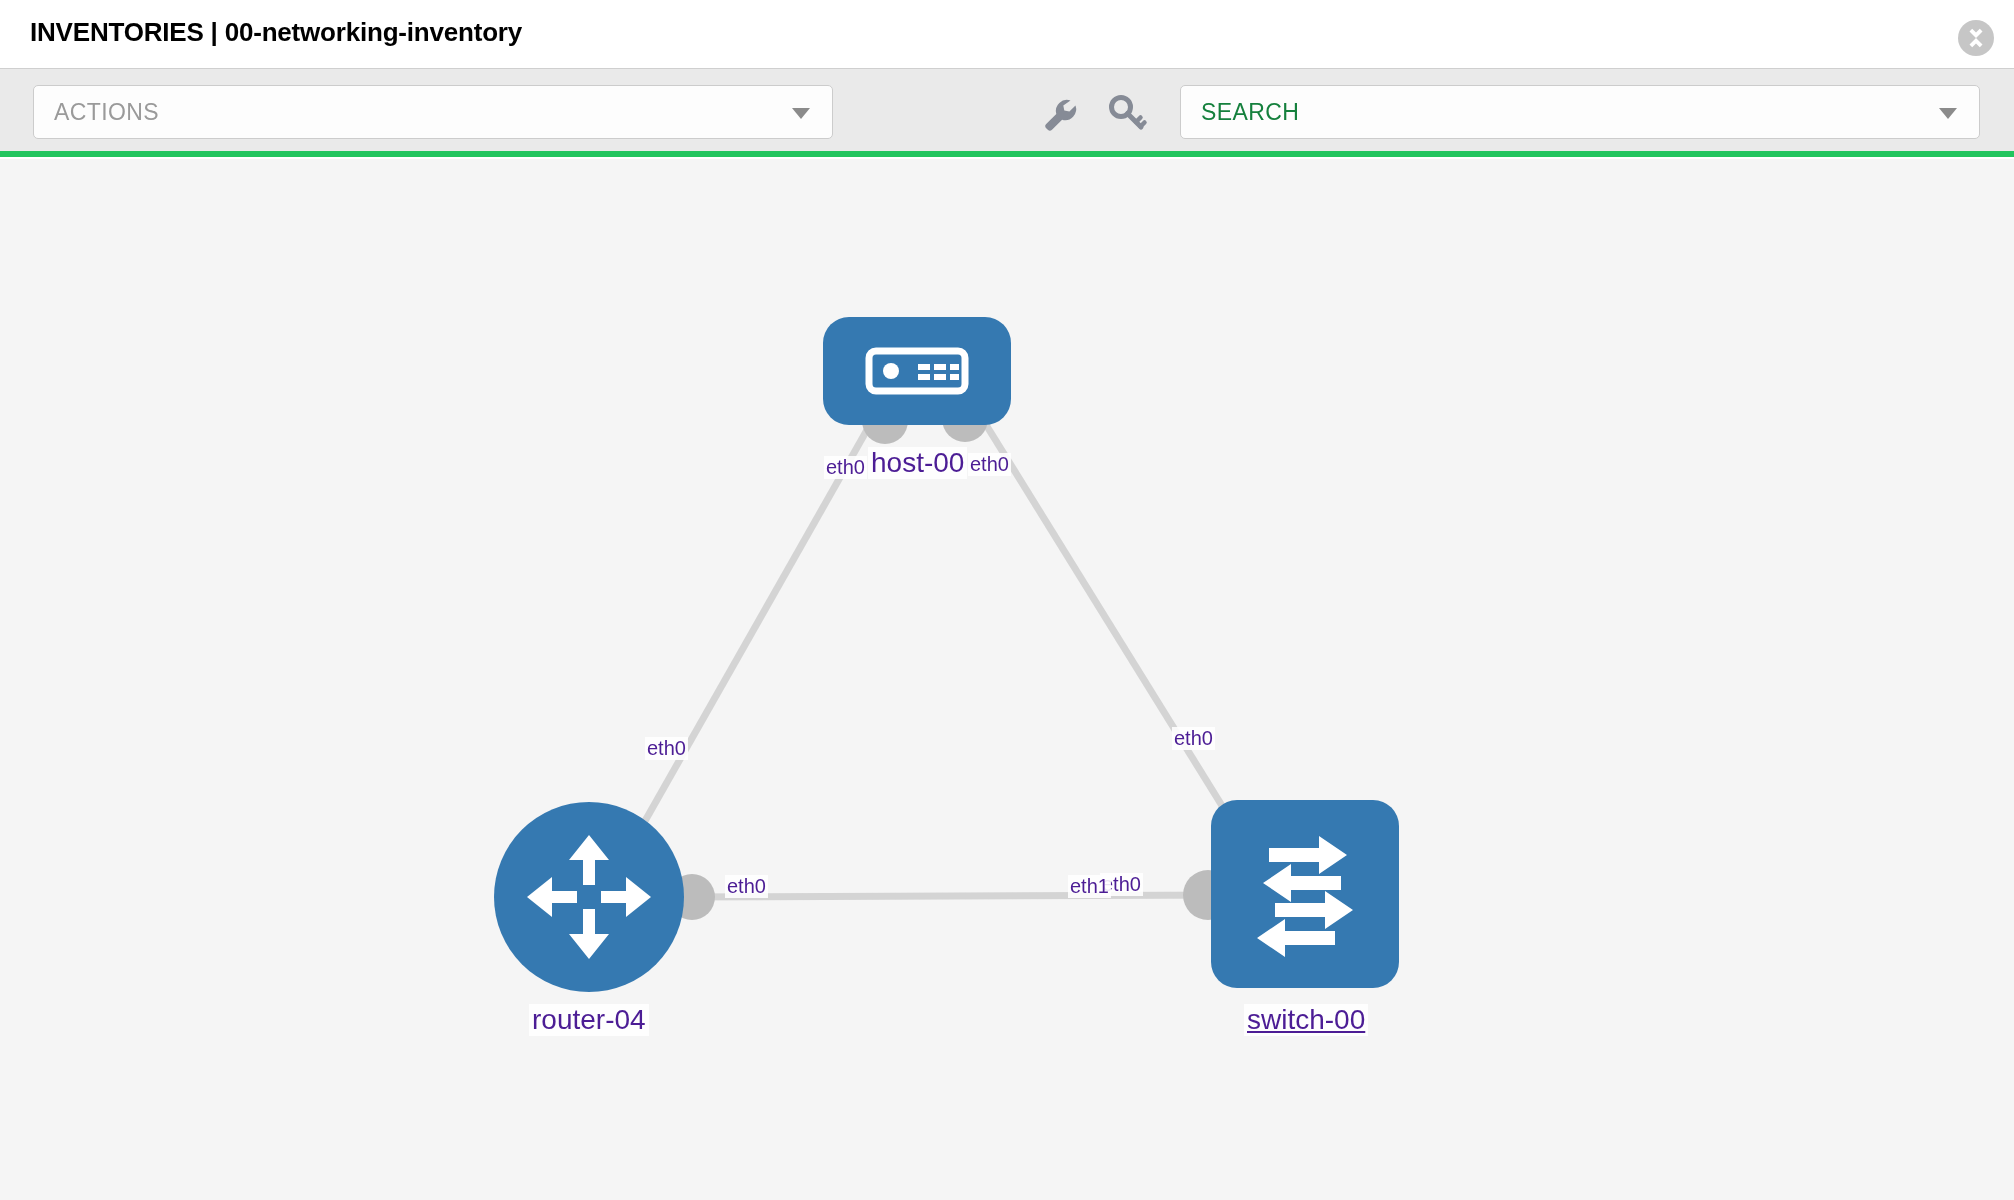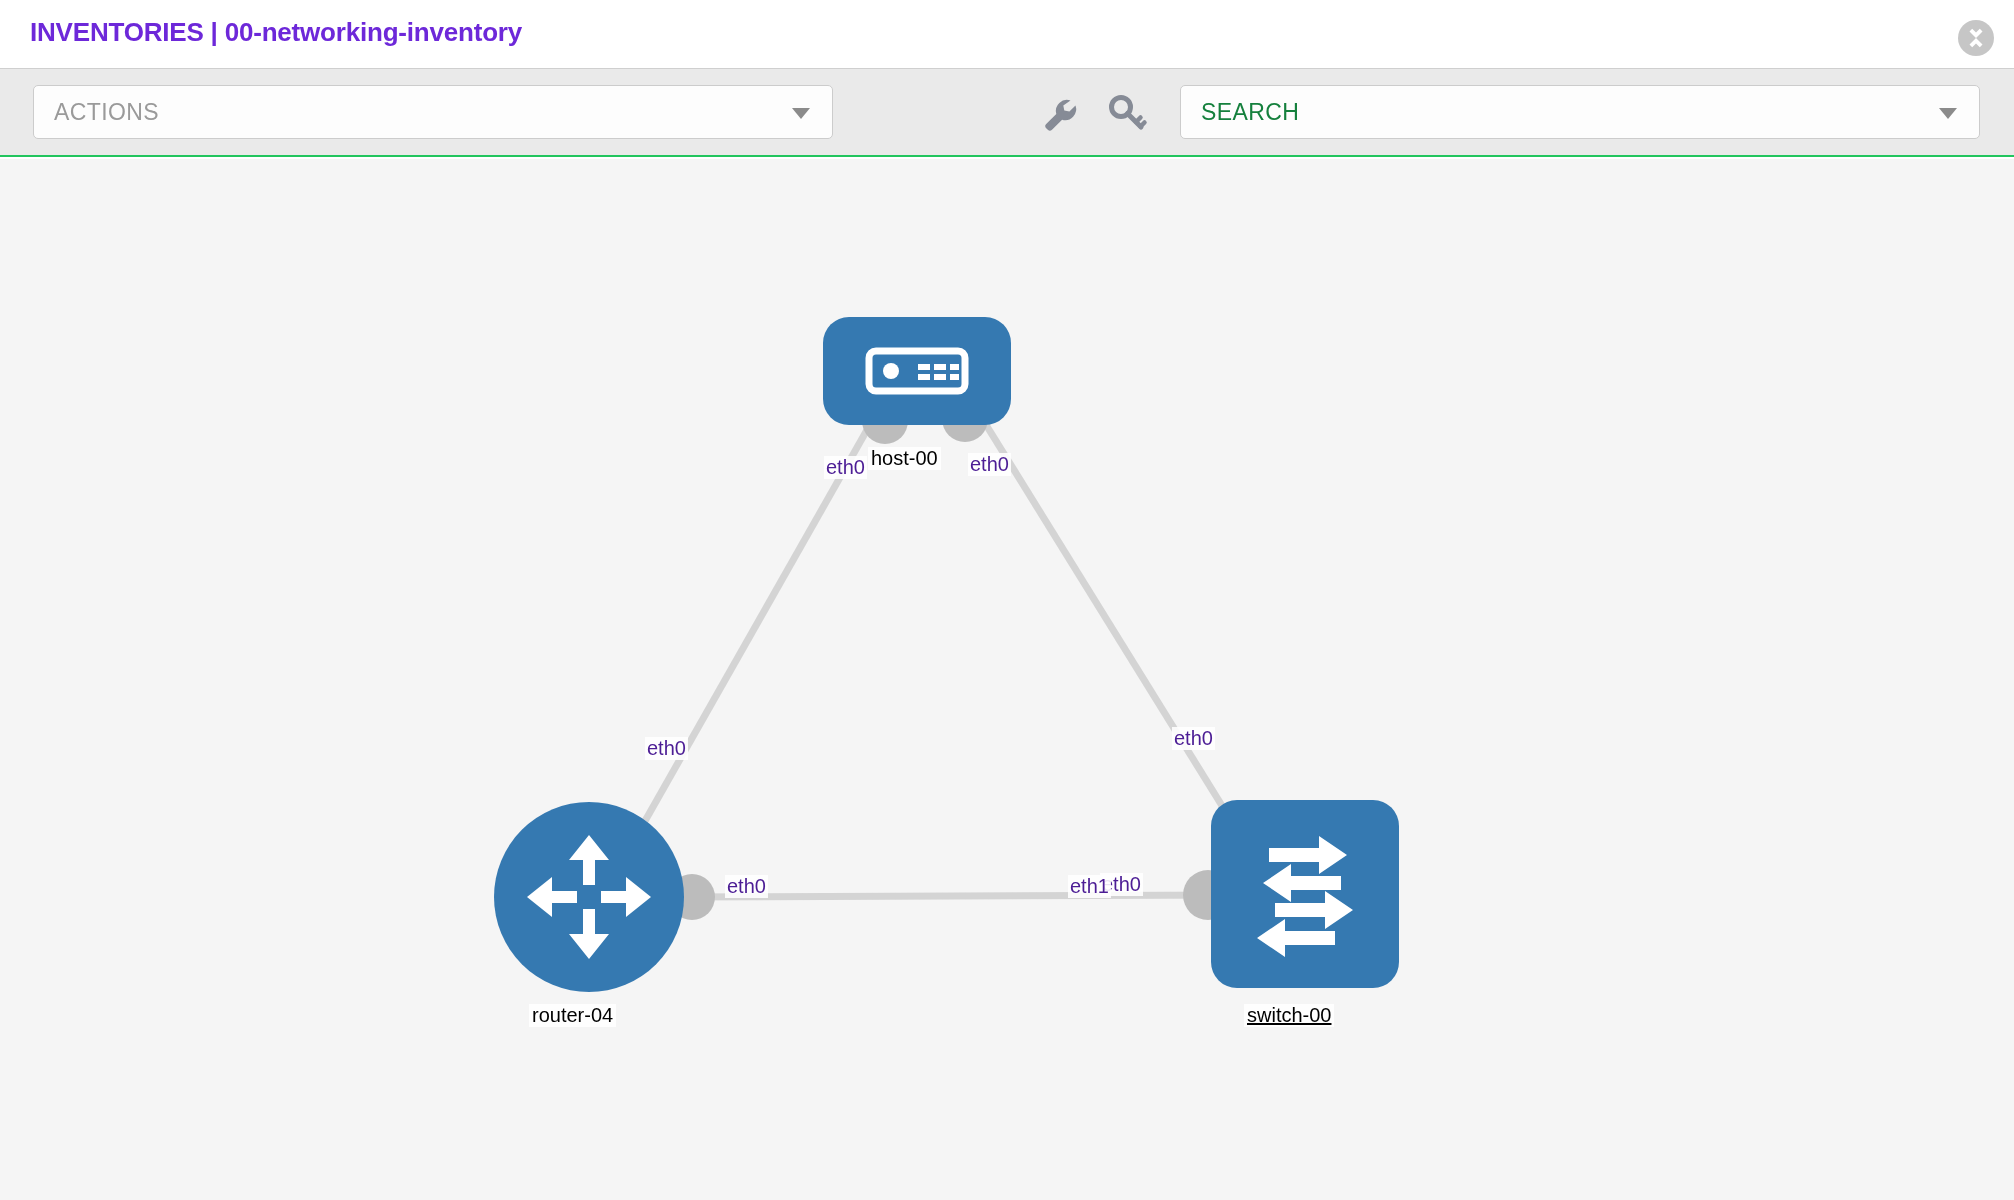--- a/index.html
+++ b/index.html
@@ -14,40 +14,40 @@
 
   
   .header {
     position: absolute; left: 0; top: 0;
     width: 2014px; height: 68px;
     background: #ffffff;
   }
   .page-title {
     position: absolute; left: 30px; top: 17px;
     font-size: 26px; font-weight: bold;
-    color: #6d28d9;
+    color: #000000;
     letter-spacing: -0.2px;
     white-space: nowrap;
   }
   .close-btn {
     position: absolute; right: 20px; top: 20px;
     width: 36px; height: 36px;
     border-radius: 50%;
     background: #c6c6c6;
     cursor: pointer;
   }
   .close-btn svg { display: block; }
 
   
   .toolbar {
     position: absolute; left: 0; top: 68px;
     width: 2014px; height: 89px;
     background: #eaeaea;
     border-top: 1px solid #cfcfcf;
-    border-bottom: 2px solid #22c55e;
+    border-bottom: 6px solid #22c55e;
   }
   .actions-select {
     position: absolute; left: 33px; top: 16px;
     width: 800px; height: 54px;
     background: #fdfdfd;
     border: 1px solid #cccccc;
     border-radius: 5px;
     cursor: pointer;
   }
   .actions-select .label {
@@ -114,22 +114,22 @@
   .node-switch {
     left: 1211px; top: 641px;
     width: 188px; height: 188px;
     background: #3579b1;
     border-radius: 26px;
   }
   .node svg { position: absolute; left: 0; top: 0; }
 
   .node-label {
     position: absolute;
-    font-size: 20px;
-    color: #000000;
+    font-size: 28px;
+    color: #4c1d95;
     background: rgba(255,255,255,0.85);
     padding: 0 3px;
     white-space: nowrap;
   }
   .lbl-host   { left: 868px; top: 288px; }
   .lbl-router { left: 529px; top: 845px; }
   .lbl-switch { left: 1244px; top: 845px; text-decoration: underline; }
 
   .iface-label {
     position: absolute;

